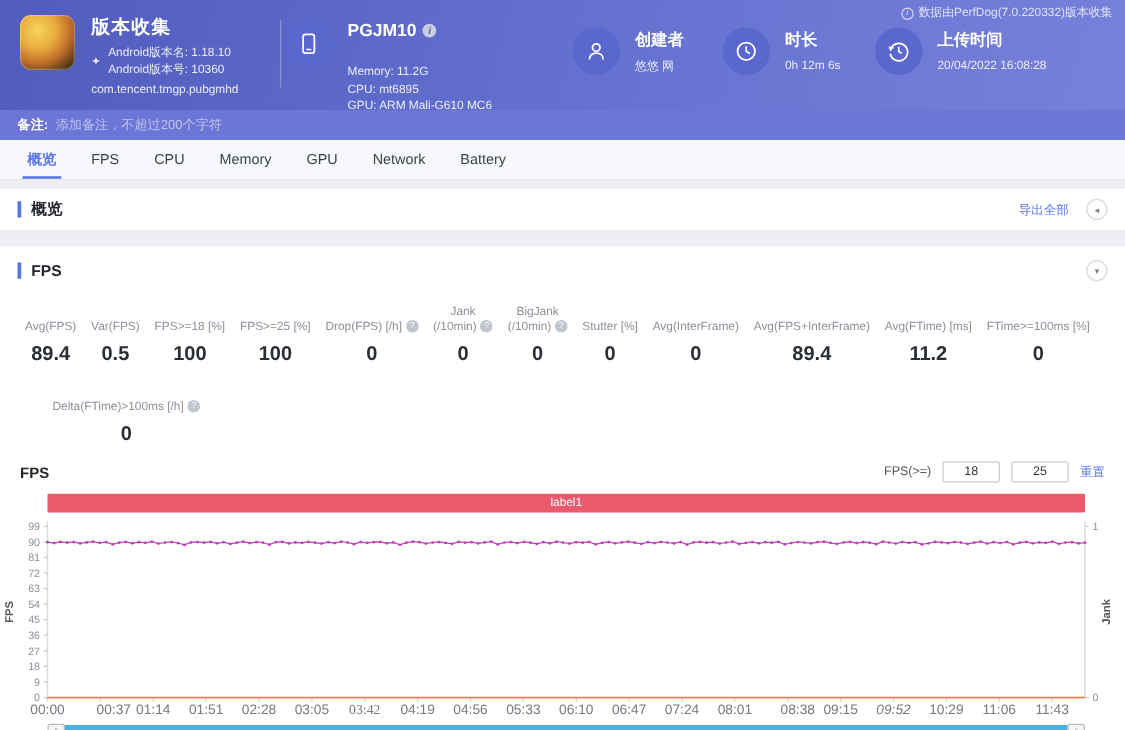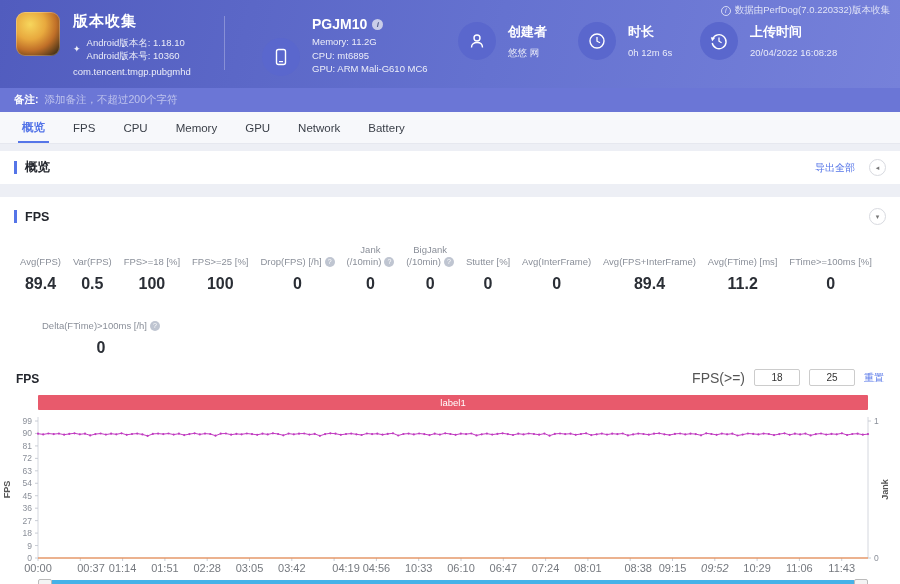--- a/index.html
+++ b/index.html
@@ -13,26 +13,26 @@
   .app-block { position:absolute; left:16px; top:12px; display:flex; }
   .app-icon { width:44px; height:44px; border-radius:9px; background:radial-gradient(circle at 32% 28%, #f7d65c 0%, #e8a93e 35%, #c06f28 60%, #4a3418 88%, #26200f 100%); box-shadow:inset 0 0 0 1px rgba(255,255,255,.25); }
   .app-meta { margin-left:13px; }
   .app-name { font-size:15px; font-weight:bold; letter-spacing:1px; }
   .ver-rows { display:flex; margin-top:5px; align-items:center; gap:6px; }
   .plat-icon { font-size:9px; color:rgba(255,255,255,.9); }
   .ver-lines { font-size:9.5px; line-height:13px; color:rgba(255,255,255,.88); }
   .pkg { font-size:9.5px; margin-top:4px; color:rgba(255,255,255,.88); }
   .vdiv { position:absolute; left:224px; top:16px; width:1px; height:54px; background:rgba(255,255,255,.28); }
   .hcircle { width:38px; height:38px; border-radius:50%; background:#5a67cd; display:flex; align-items:center; justify-content:center; flex:0 0 38px; }
-  .dev-block { position:absolute; left:262px; top:16px; display:flex;align-items:flex-end; }
+  .dev-block { position:absolute; left:228px; top:16px; display:flex; }
   .dev-meta { margin-left:12px; }
   .dev-name-row { display:flex; align-items:center; gap:5px; }
   .dev-name { font-size:14px; font-weight:bold; }
   .i-dot { display:inline-flex; width:11px; height:11px; border-radius:50%; background:#c9cde8; color:#55608c; font-size:8px; align-items:center; justify-content:center; font-style:italic; font-weight:bold; }
-  .dev-lines { font-size:9.5px; line-height:13.5px; color:rgba(255,255,255,.88); margin-top:3px; }
+  .dev-lines { font-size:9.5px; line-height:13.5px; color:rgba(255,255,255,.88); margin-top:19px; }
   .meta-block { position:absolute; top:22px; display:flex; }
   .mb-creator { left:458px; } .mb-duration { left:578px; } .mb-upload { left:700px; }
   .meta-col { margin-left:12px; }
   .meta-label { font-size:13px; font-weight:bold; margin-top:1px; }
   .meta-value { font-size:9.5px; color:rgba(255,255,255,.85); margin-top:6px; }
 
   
   .note-bar { width:900px; height:24px; background:#6b76d6; color:#fff; display:flex; align-items:center; padding-left:14px; font-size:10.5px; }
   .note-bar b { font-weight:bold; }
   .note-bar .ph { color:rgba(255,255,255,.55); margin-left:6px; }
@@ -59,21 +59,21 @@
   .stat { text-align:center; padding:0 2px; }
   .stat-labels { font-size:9.5px; color:#8a8f99; min-height:24px; display:flex; flex-direction:column; justify-content:flex-end; align-items:center; line-height:11.5px; white-space:nowrap; }
   .stat-value { font-size:16px; font-weight:bold; color:#2a2e35; margin-top:8px; }
   .help-dot { display:inline-flex; width:10px; height:10px; border-radius:50%; background:#bfc5d1; color:#fff; font-size:7px; align-items:center; justify-content:center; margin-left:3px; vertical-align:middle; }
   .stats-row2 { margin:14px 0 0 40px; display:flex; }
 
   
   .chart-toolbar { position:relative; height:20px; margin:12px 16px 0 16px; }
   .chart-title { font-size:12px; font-weight:bold; color:#23262d; }
   .thresh { position:absolute; right:0; top:0; display:flex; align-items:center; gap:9px; }
-  .thresh-label { font-size:14px; color:#555; }
+  .thresh-label { font-size:10px; color:#555; }
   .thresh input { width:46px; height:17px; border:1px solid #ccc; border-radius:2px; font-size:10px; text-align:center; color:#333; font-family:inherit; }
   .reset-link { font-size:10px; color:#5575e8; cursor:pointer; }
   .chart-area { position:relative; height:222px; margin-top:4px; }
   .region-bar { position:absolute; left:38px; top:2px; width:830px; height:15px; background:#e85a6c; color:#fff; font-size:9.5px; text-align:center; line-height:15px; border-radius:1px; }
   #plot { position:absolute; left:0; top:20px; width:900px; height:152px; }
   #plot text.tick { font-size:8.5px; fill:#8a8f99; }
   #plot text.axis-title { font-size:9px; fill:#555; font-weight:bold; }
   .x-labels { position:absolute; left:0; top:169px; width:900px; height:12px; }
   .x-labels span { position:absolute; transform:translateX(-50%); font-size:11px; color:#75797f; white-space:nowrap; }
   .hscroll { position:absolute; left:38px; top:186px; width:830px; height:13px; display:flex; align-items:center; }
@@ -514,24 +514,24 @@
           <circle cx="868.0" cy="21.1" r="1.1" fill="#c03ac0"></circle>
           <line x1="38" y1="145" x2="868" y2="145" stroke="#ee7a30" stroke-width="1.2"></line>
         </svg>
       <div class="x-labels" id="xlabels">
           <span style="left: 38px;">00:00</span>
           <span style="left: 91px;">00:37</span>
           <span style="left: 122.601px;">01:14</span>
           <span style="left: 164.901px;">01:51</span>
           <span style="left: 207.201px;">02:28</span>
           <span style="left: 249.501px;">03:05</span>
-          <span style="left: 291.802px;">03:42</span>
-          <span style="left: 334.102px; margin-left: 12px;">04:19</span>
+          <span style="left: 291.802px; font-family: Liberation Serif, serif;">03:42</span>
+          <span style="left: 334.102px;">04:19</span>
           <span style="left: 376.402px;">04:56</span>
-          <span style="left: 418.702px;">10:33</span>
+          <span style="left: 418.702px;">05:33</span>
           <span style="left: 461.003px;">06:10</span>
           <span style="left: 503.303px;">06:47</span>
           <span style="left: 545.603px;">07:24</span>
           <span style="left: 587.904px;">08:01</span>
           <span style="left: 630.204px; padding-left: 16px;">08:38</span>
           <span style="left: 672.504px;">09:15</span>
           <span style="left: 714.804px; font-style: italic;">09:52</span>
           <span style="left: 757.105px;">10:29</span>
           <span style="left: 799.405px;">11:06</span>
           <span style="left: 841.705px;">11:43</span>

